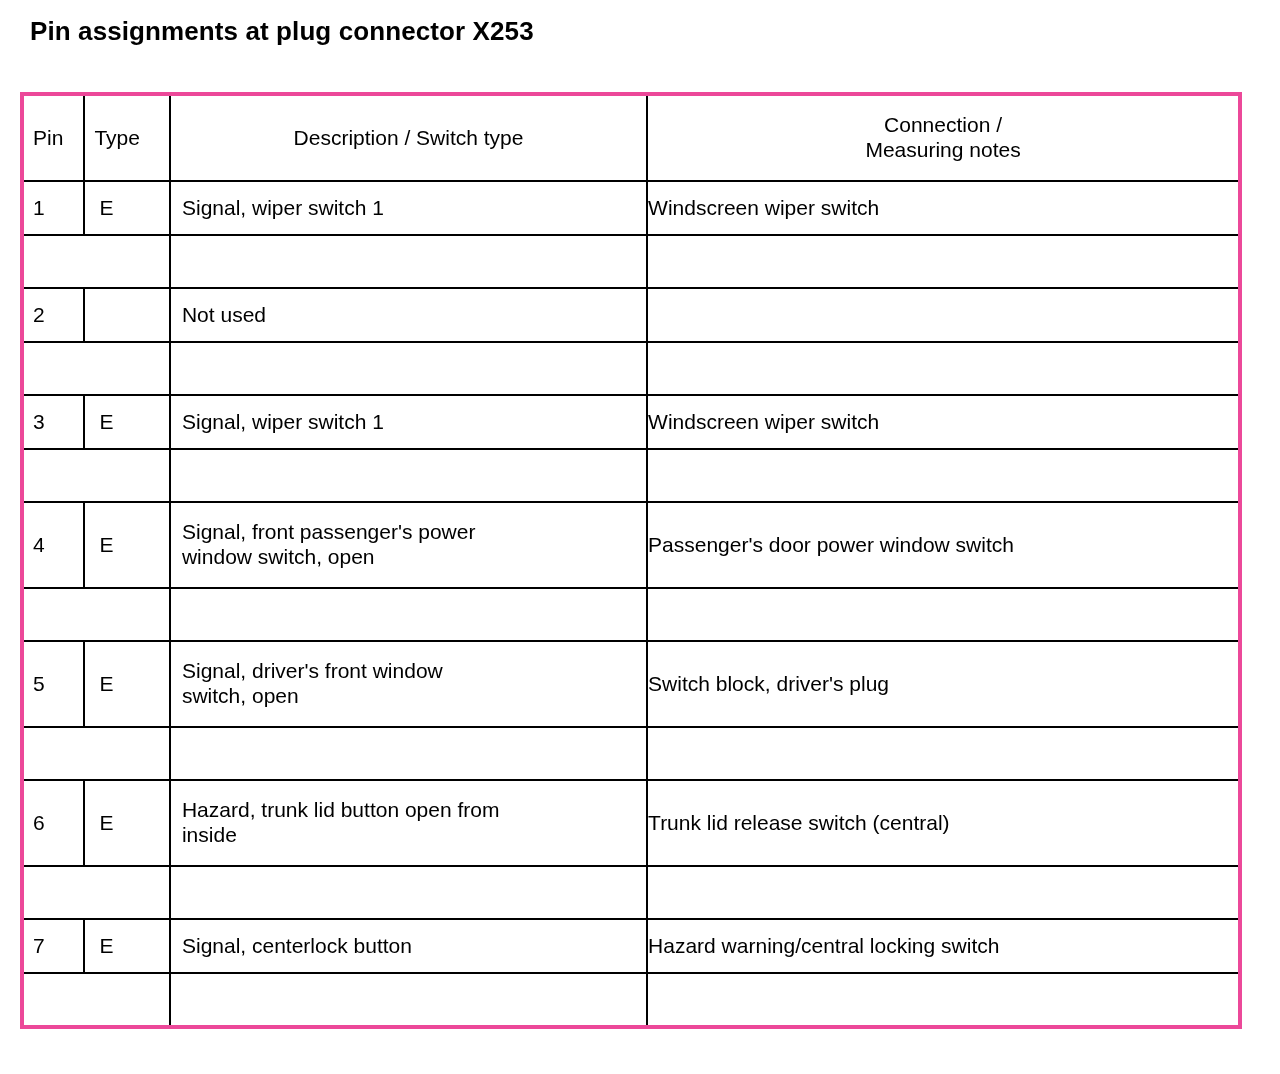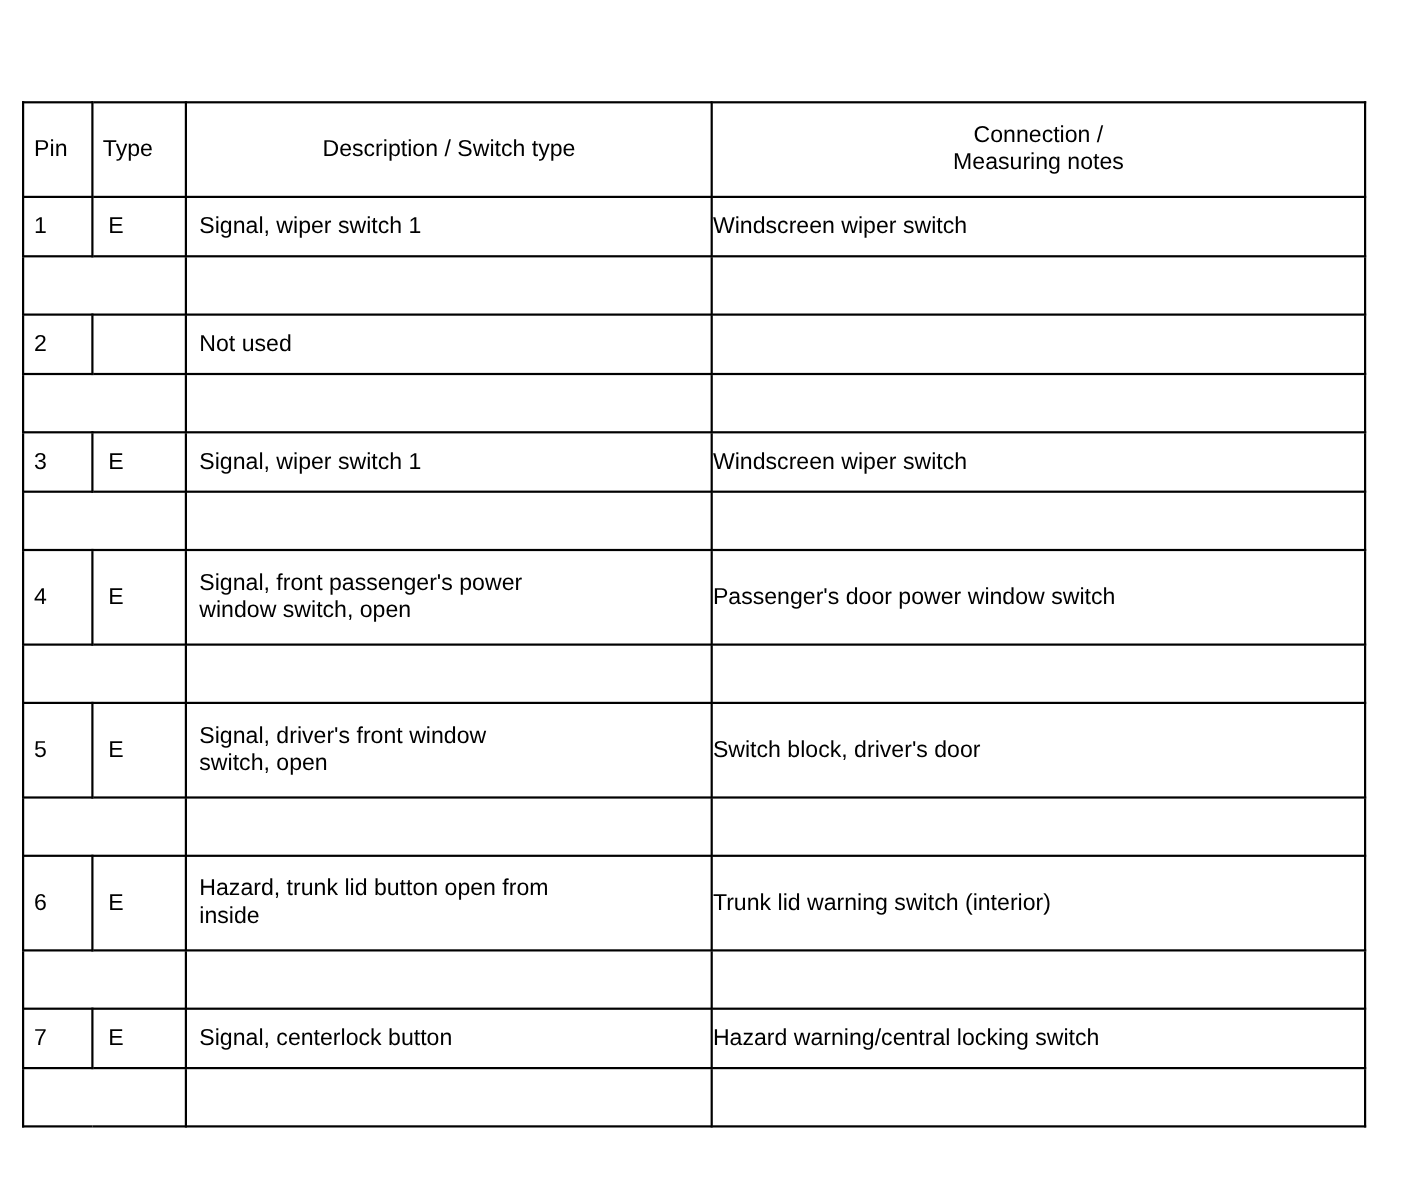--- a/index.html
+++ b/index.html
@@ -32,21 +32,21 @@
     white-space: nowrap;
   }
 
   .pin-table {
     position: absolute;
     left: 20px;
     top: 92px;
     width: 1222px;
     border-collapse: collapse;
     table-layout: fixed;
-    border: 1px solid #ec4899;
+    border: 4px solid #ec4899;
   }
 
   .pin-table td,
   .pin-table th {
     border: 2px solid #000;
     padding: 0;
     vertical-align: middle;
     font-weight: normal;
     font-size: 21px;
     line-height: 1.18;
@@ -94,20 +94,21 @@
   td.cell-desc .ln,
   td.cell-conn .ln { display: block; }
 
   td.spacer-pin-type { }
 </style>
 </head>
 <body>
 
 <div class="page">
 
+  <div class="doc-title">Pin assignments at plug connector X253</div>
 
   <table class="pin-table">
     <colgroup>
       <col class="c-pin">
       <col class="c-type">
       <col class="c-desc">
       <col class="c-conn">
     </colgroup>
     <thead>
       <tr>
@@ -188,38 +189,38 @@
       </tr>
 
       <tr class="data-row tall">
         <td class="cell-pin">5</td>
         <td class="cell-type">E</td>
         <td class="cell-desc">
           <span class="ln">Signal, driver's front window</span>
           <span class="ln">switch, open</span>
         </td>
         <td class="cell-conn">
-          <span class="ln">Switch block, driver's door</span>
+          <span class="ln">Switch block, driver's plug</span>
         </td>
       </tr>
       <tr class="spacer-row">
         <td class="spacer-pin-type" colspan="2"></td>
         <td></td>
         <td></td>
       </tr>
 
       <tr class="data-row tall">
         <td class="cell-pin">6</td>
         <td class="cell-type">E</td>
         <td class="cell-desc">
           <span class="ln">Hazard, trunk lid button open from</span>
           <span class="ln">inside</span>
         </td>
         <td class="cell-conn">
-          <span class="ln">Trunk lid warning switch (interior)</span>
+          <span class="ln">Trunk lid release switch (central)</span>
         </td>
       </tr>
       <tr class="spacer-row">
         <td class="spacer-pin-type" colspan="2"></td>
         <td></td>
         <td></td>
       </tr>
 
       <tr class="data-row">
         <td class="cell-pin">7</td>

